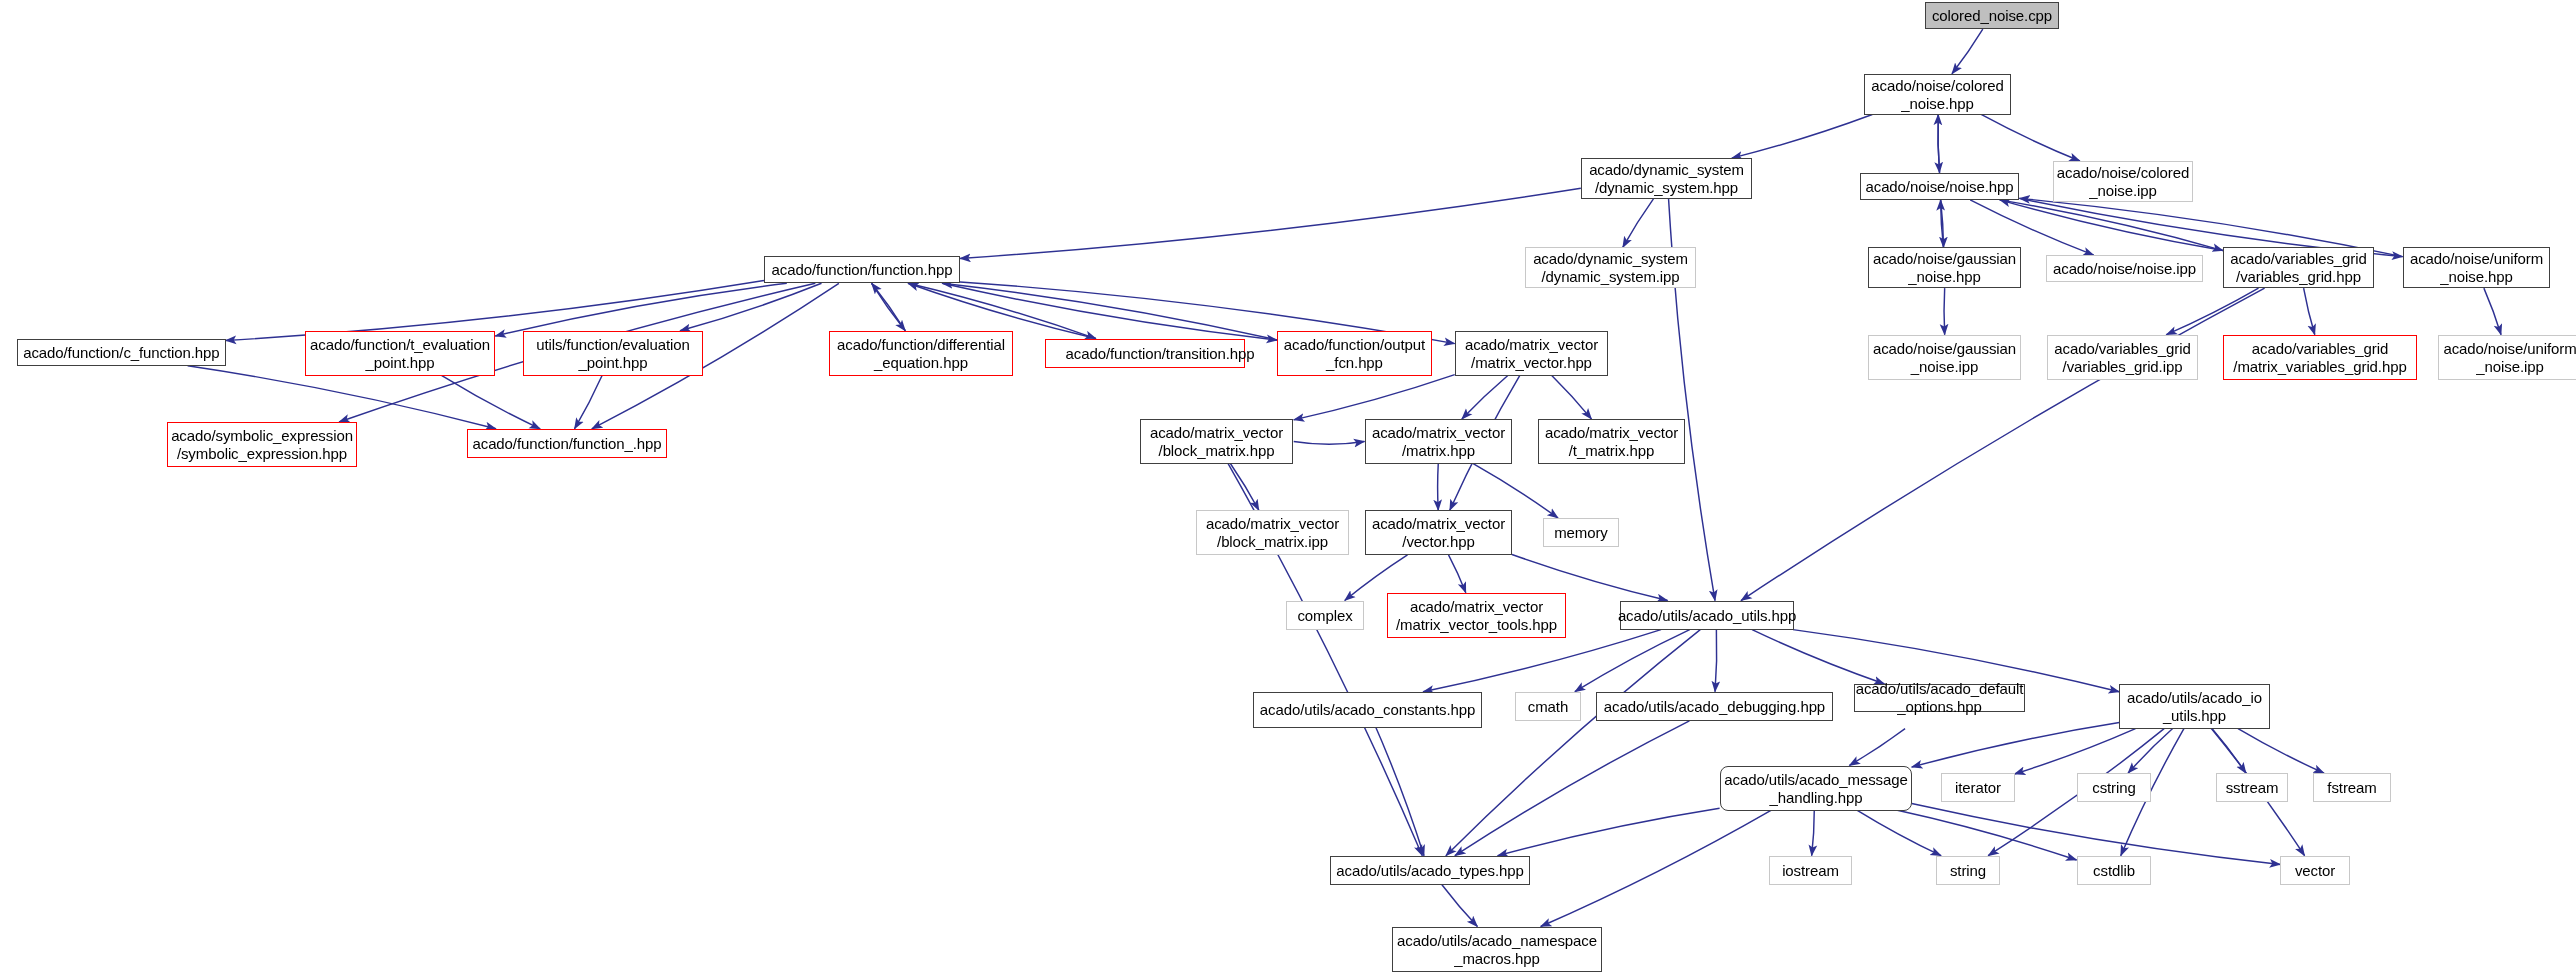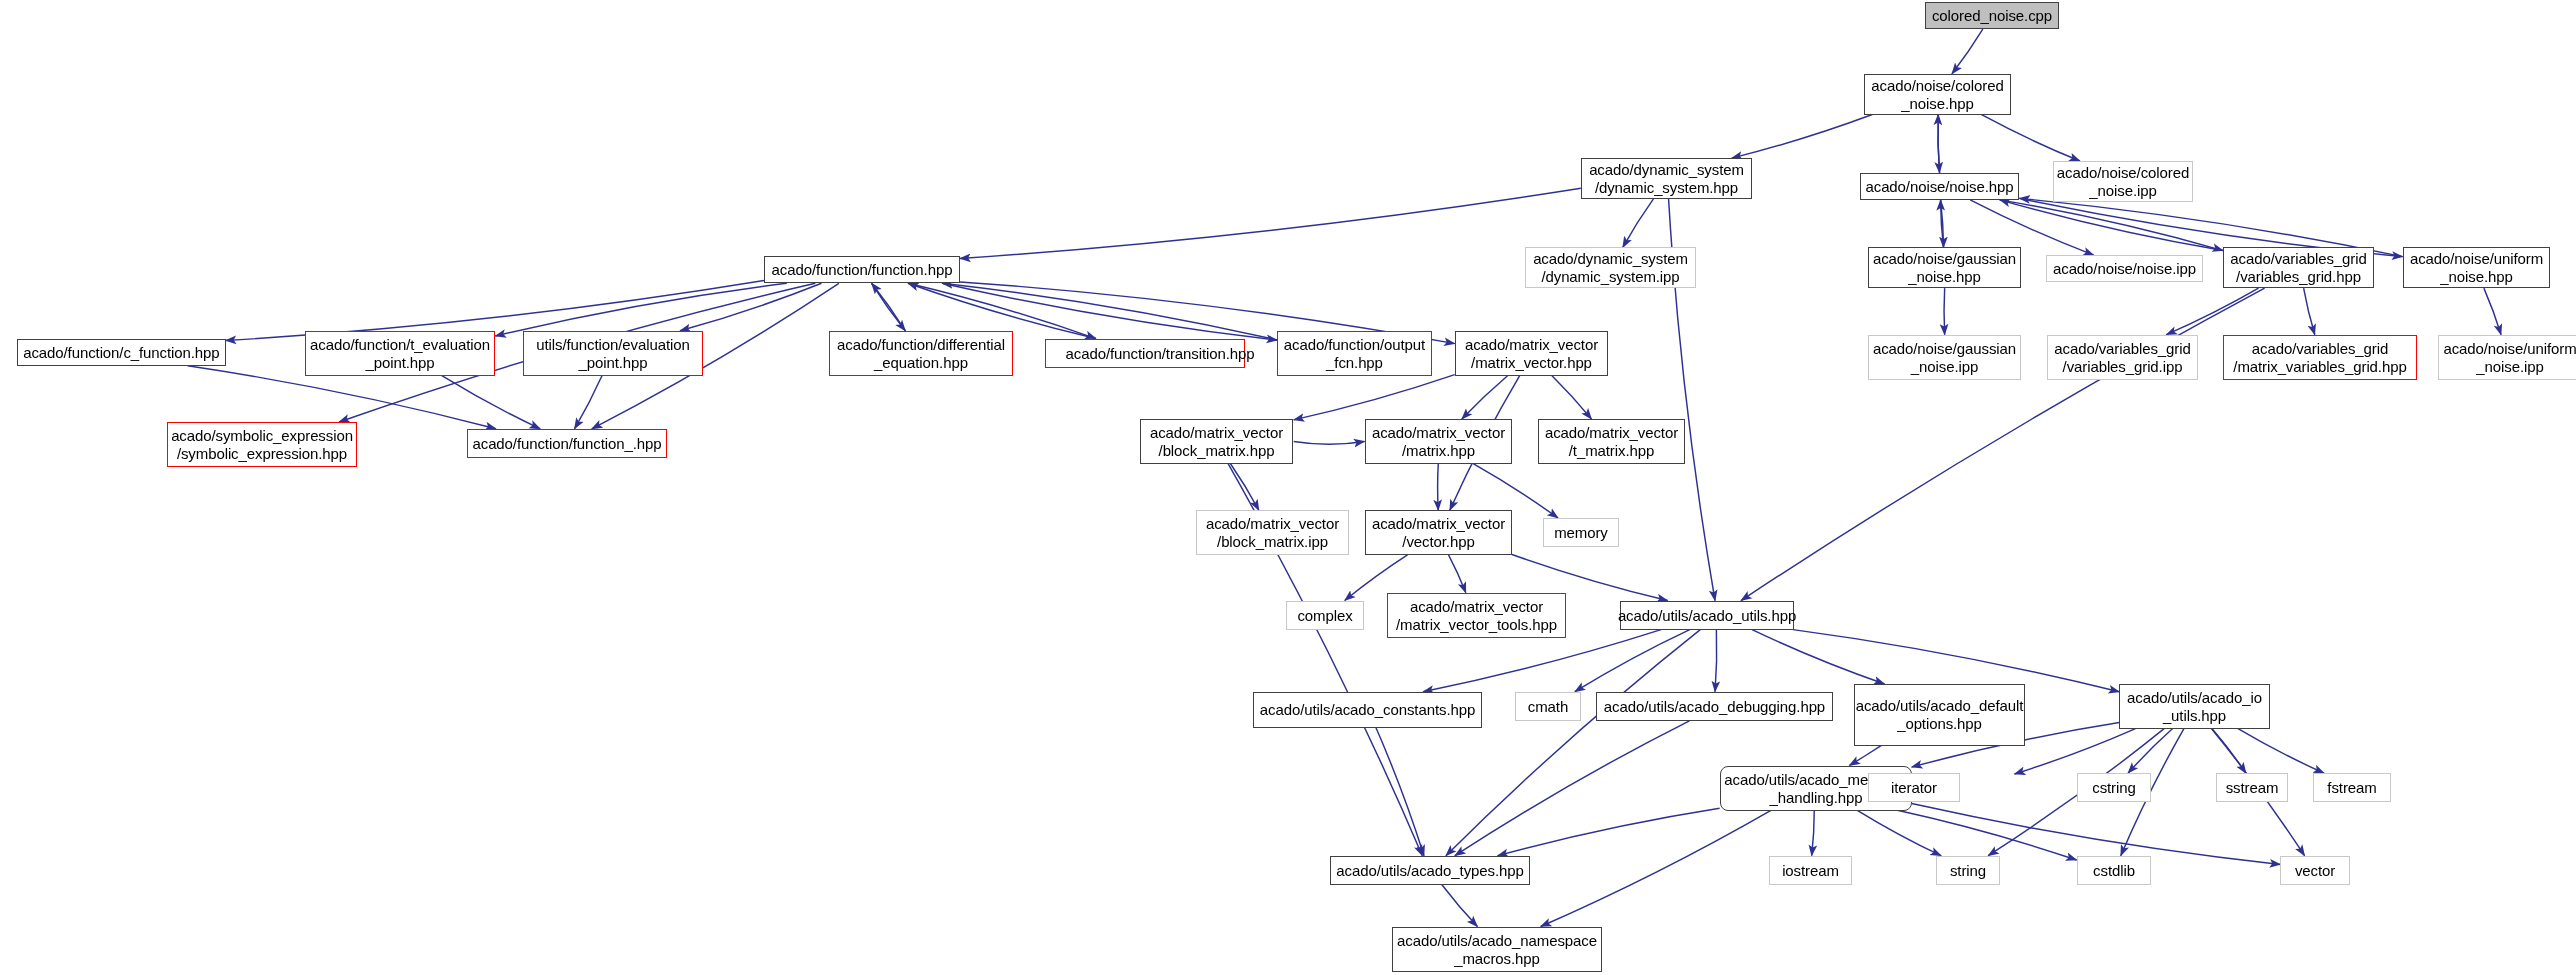--- a/index.html
+++ b/index.html
@@ -164,27 +164,27 @@
       <div class="node n-hdr" style="left: 1353px; top: 510px; width: 147px; height: 45px;">acado/matrix_vector
 /vector.hpp</div>
       <div class="node n-lite" style="left: 1531px; top: 518px; width: 76px; height: 29px;">memory</div>
       <div class="node n-lite" style="left: 1274px; top: 601px; width: 78px; height: 29px;">complex</div>
       <div class="node n-red" style="left: 1375px; top: 593px; width: 179px; height: 45px;">acado/matrix_vector
 /matrix_vector_tools.hpp</div>
       <div class="node n-hdr" style="left: 1608px; top: 601px; width: 174px; height: 29px;">acado/utils/acado_utils.hpp</div>
       <div class="node n-hdr" style="left: 1241px; top: 692px; width: 229px; height: 36px;">acado/utils/acado_constants.hpp</div>
       <div class="node n-lite" style="left: 1503px; top: 692px; width: 66px; height: 29px;">cmath</div>
       <div class="node n-hdr" style="left: 1584px; top: 692px; width: 237px; height: 29px;">acado/utils/acado_debugging.hpp</div>
-      <div class="node n-hdr" style="left: 1842px; top: 684px; width: 171px; height: 62px;">acado/utils/acado_default
+      <div class="node n-hdr" style="left: 1842px; top: 684px; width: 171px; height: 28px;">acado/utils/acado_default
 _options.hpp</div>
       <div class="node n-hdr" style="left: 2107px; top: 684px; width: 151px; height: 45px;">acado/utils/acado_io
 _utils.hpp</div>
       <div class="node n-hdr" style="left: 1708px; top: 766px; width: 192px; height: 45px; border-radius: 8px;">acado/utils/acado_message
 _handling.hpp</div>
-      <div class="node n-lite" style="left: 1856px; top: 773px; width: 92px; height: 29px;">iterator</div>
+      <div class="node n-lite" style="left: 1929px; top: 773px; width: 74px; height: 29px;">iterator</div>
       <div class="node n-lite" style="left: 2065px; top: 773px; width: 74px; height: 29px;">cstring</div>
       <div class="node n-lite" style="left: 2204px; top: 773px; width: 72px; height: 29px;">sstream</div>
       <div class="node n-lite" style="left: 2301px; top: 773px; width: 78px; height: 29px;">fstream</div>
       <div class="node n-hdr" style="left: 1318px; top: 856px; width: 200px; height: 29px;">acado/utils/acado_types.hpp</div>
       <div class="node n-lite" style="left: 1757px; top: 856px; width: 83px; height: 29px;">iostream</div>
       <div class="node n-lite" style="left: 1924px; top: 856px; width: 64px; height: 29px;">string</div>
       <div class="node n-lite" style="left: 2065px; top: 856px; width: 74px; height: 29px;">cstdlib</div>
       <div class="node n-lite" style="left: 2268px; top: 856px; width: 70px; height: 29px;">vector</div>
       <div class="node n-hdr" style="left: 1380px; top: 927px; width: 210px; height: 45px;">acado/utils/acado_namespace
 _macros.hpp</div>

